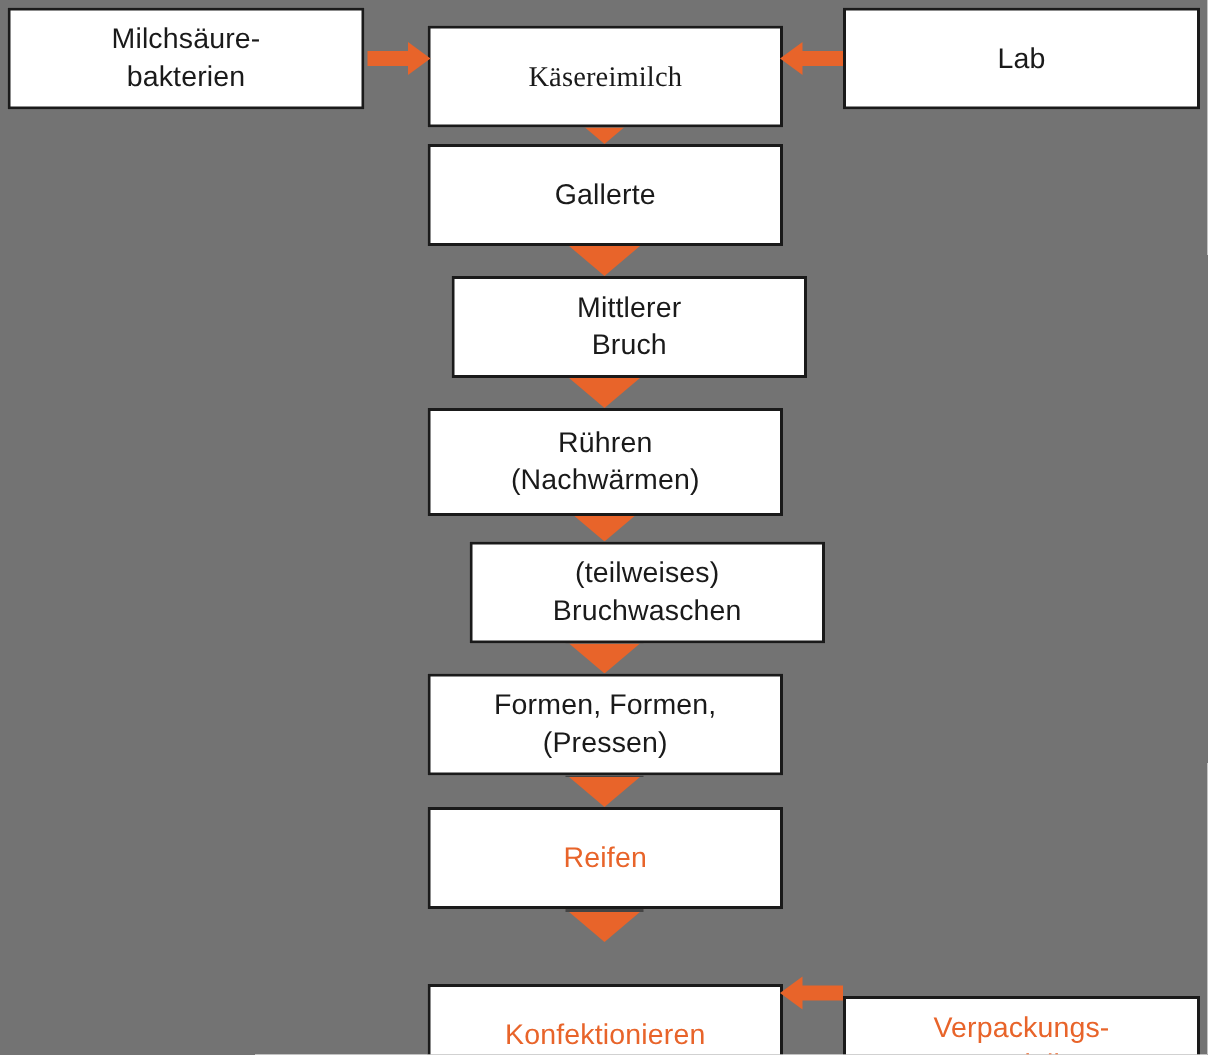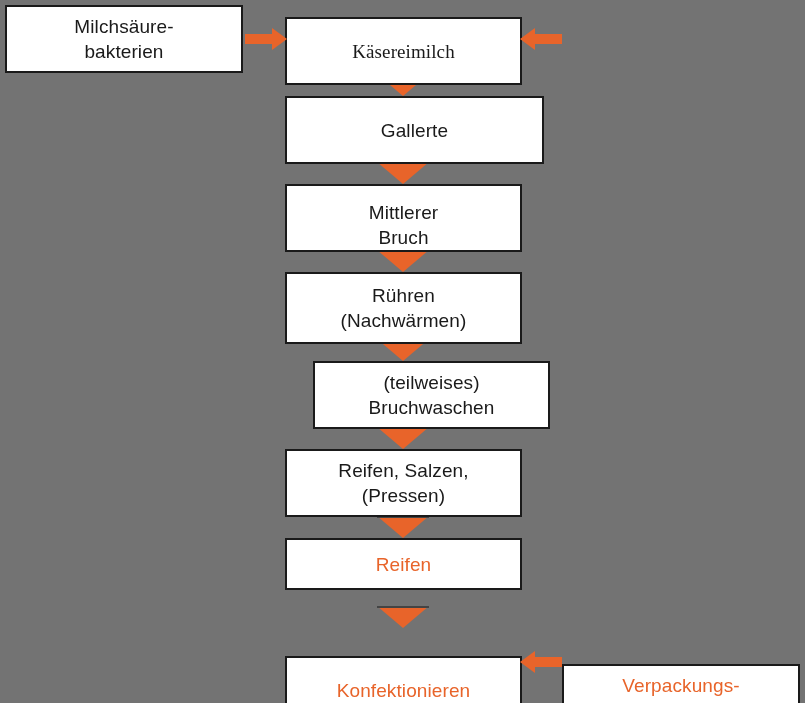--- a/index.html
+++ b/index.html
@@ -108,30 +108,33 @@
 
   <div class="node" style="left:285px; top:17px; width:237px; height:68px;font-family:Liberation Serif, serif;">
     <span class="node-label">Käsereimilch</span>
   </div>
 
   <div class="arrow-h left" style="left:520px; top:28px; width:42px;">
     <div class="shaft"></div>
     <div class="head"></div>
   </div>
 
+  <div class="node" style="left:562px; top:5px; width:238px; height:68px;">
+    <span class="node-label">Lab</span>
+  </div>
 
   <div class="arrow-down" style="left:377px; top:74px;"></div>
 
-  <div class="node" style="left:285px; top:96px; width:259px; height:68px;">
+  <div class="node" style="left:285px; top:96px; width:237px; height:68px;">
     <span class="node-label">Gallerte</span>
   </div>
 
   <div class="arrow-down" style="left:377px; top:162px;"></div>
 
-  <div class="node" style="left:285px; top:184px; width:237px; height:68px;align-items:flex-end;">
+  <div class="node" style="left:301px; top:184px; width:237px; height:68px;">
     <span class="node-label">Mittlerer
 Bruch</span>
   </div>
 
   <div class="arrow-down" style="left:377px; top:250px;"></div>
 
   <div class="node" style="left:285px; top:272px; width:237px; height:72px;">
     <span class="node-label">Rühren
 (Nachwärmen)</span>
   </div>
@@ -139,27 +142,27 @@
   <div class="arrow-down" style="left:377px; top:339px;"></div>
 
   <div class="node" style="left:285px; top:361px; width:237px; height:68px;margin-left:28px;">
     <span class="node-label">(teilweises)
 Bruchwaschen</span>
   </div>
 
   <div class="arrow-down" style="left:377px; top:427px;"></div>
 
   <div class="node" style="left:285px; top:449px; width:237px; height:68px;">
-    <span class="node-label">Reifen, Salzen,
+    <span class="node-label">Formen, Formen,
 (Pressen)</span>
   </div>
 
   <div class="arrow-down" style="left:377px; top:516px;"></div>
 
-  <div class="node" style="left:285px; top:538px; width:237px; height:52px;">
+  <div class="node" style="left:285px; top:538px; width:237px; height:68px;">
     <span class="node-label accent">Reifen</span>
   </div>
 
   <div class="arrow-down" style="left:377px; top:606px;"></div>
 
   <div class="node" style="left:285px; top:628px; width:237px; height:68px;margin-top:28px;">
     <span class="node-label accent">Konfektionieren</span>
   </div>
 
   <div class="arrow-h left" style="left:520px; top:651px; width:42px;">

